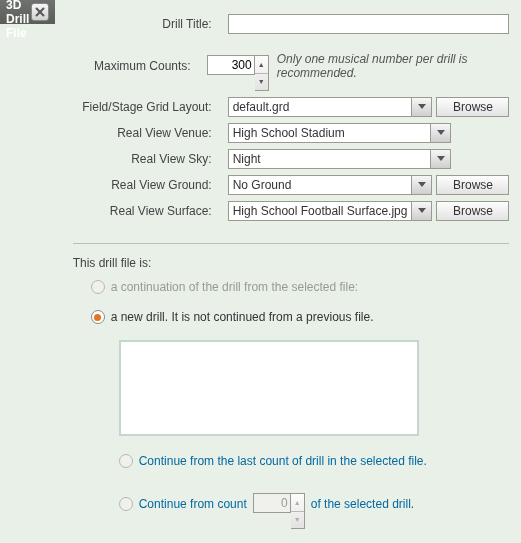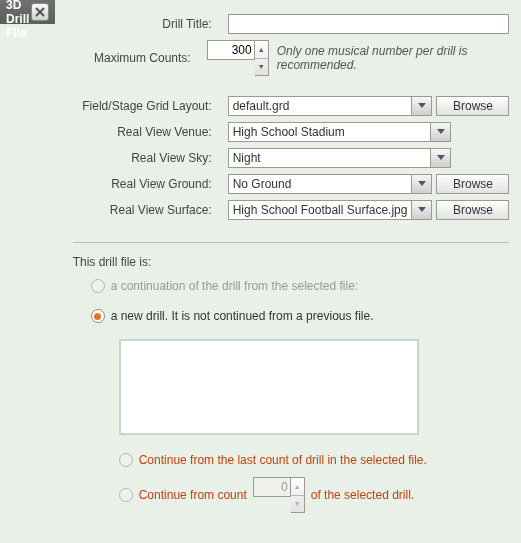--- a/index.html
+++ b/index.html
@@ -71,20 +71,21 @@
     height: 20px;
     border: 1px solid #9a9a90;
     background: #fff;
     padding: 1px 2px;
     text-align: right;
     font-size: 12px;
   }
   .spinner {
     display:inline-flex;
     height:36px;
+    margin-top:15px;
   }
   .spinner-btns {
     display:flex; flex-direction:column;
     width:14px;
     border:1px solid #9a9a90;
     border-left:none;
     background:linear-gradient(#fdfdfd,#e2e2e2);
   }
   .spinner-btns div{
     flex:1; display:flex; align-items:center; justify-content:center;
@@ -166,21 +167,21 @@
     width: 300px;
     height: 96px;
     border: 2px solid #c5d6d0;
     background:#fff;
     margin-bottom: 18px;
   }
   .sub-radio-row {
     display:flex; align-items:center; margin-bottom:10px;
   }
   .sub-radio-row .radio { margin-right:6px; }
-  .sub-radio-label { color:#c2410c; }
+  .sub-radio-label { color:#0369a1; }
   .disabled-spinner .short-input{ background:#f0f0ec; color:#9a9a94; width:38px;}
   .disabled-spinner .spinner-btns div{ color:#b0b0aa;}
   .footer {
     height: 42px;
     border-top: 1px solid #b0b8b0;
     background: linear-gradient(#e8f0e8,#d8e0d8);
     display:flex;
     align-items:center;
     justify-content:flex-end;
     padding: 0 10px;

